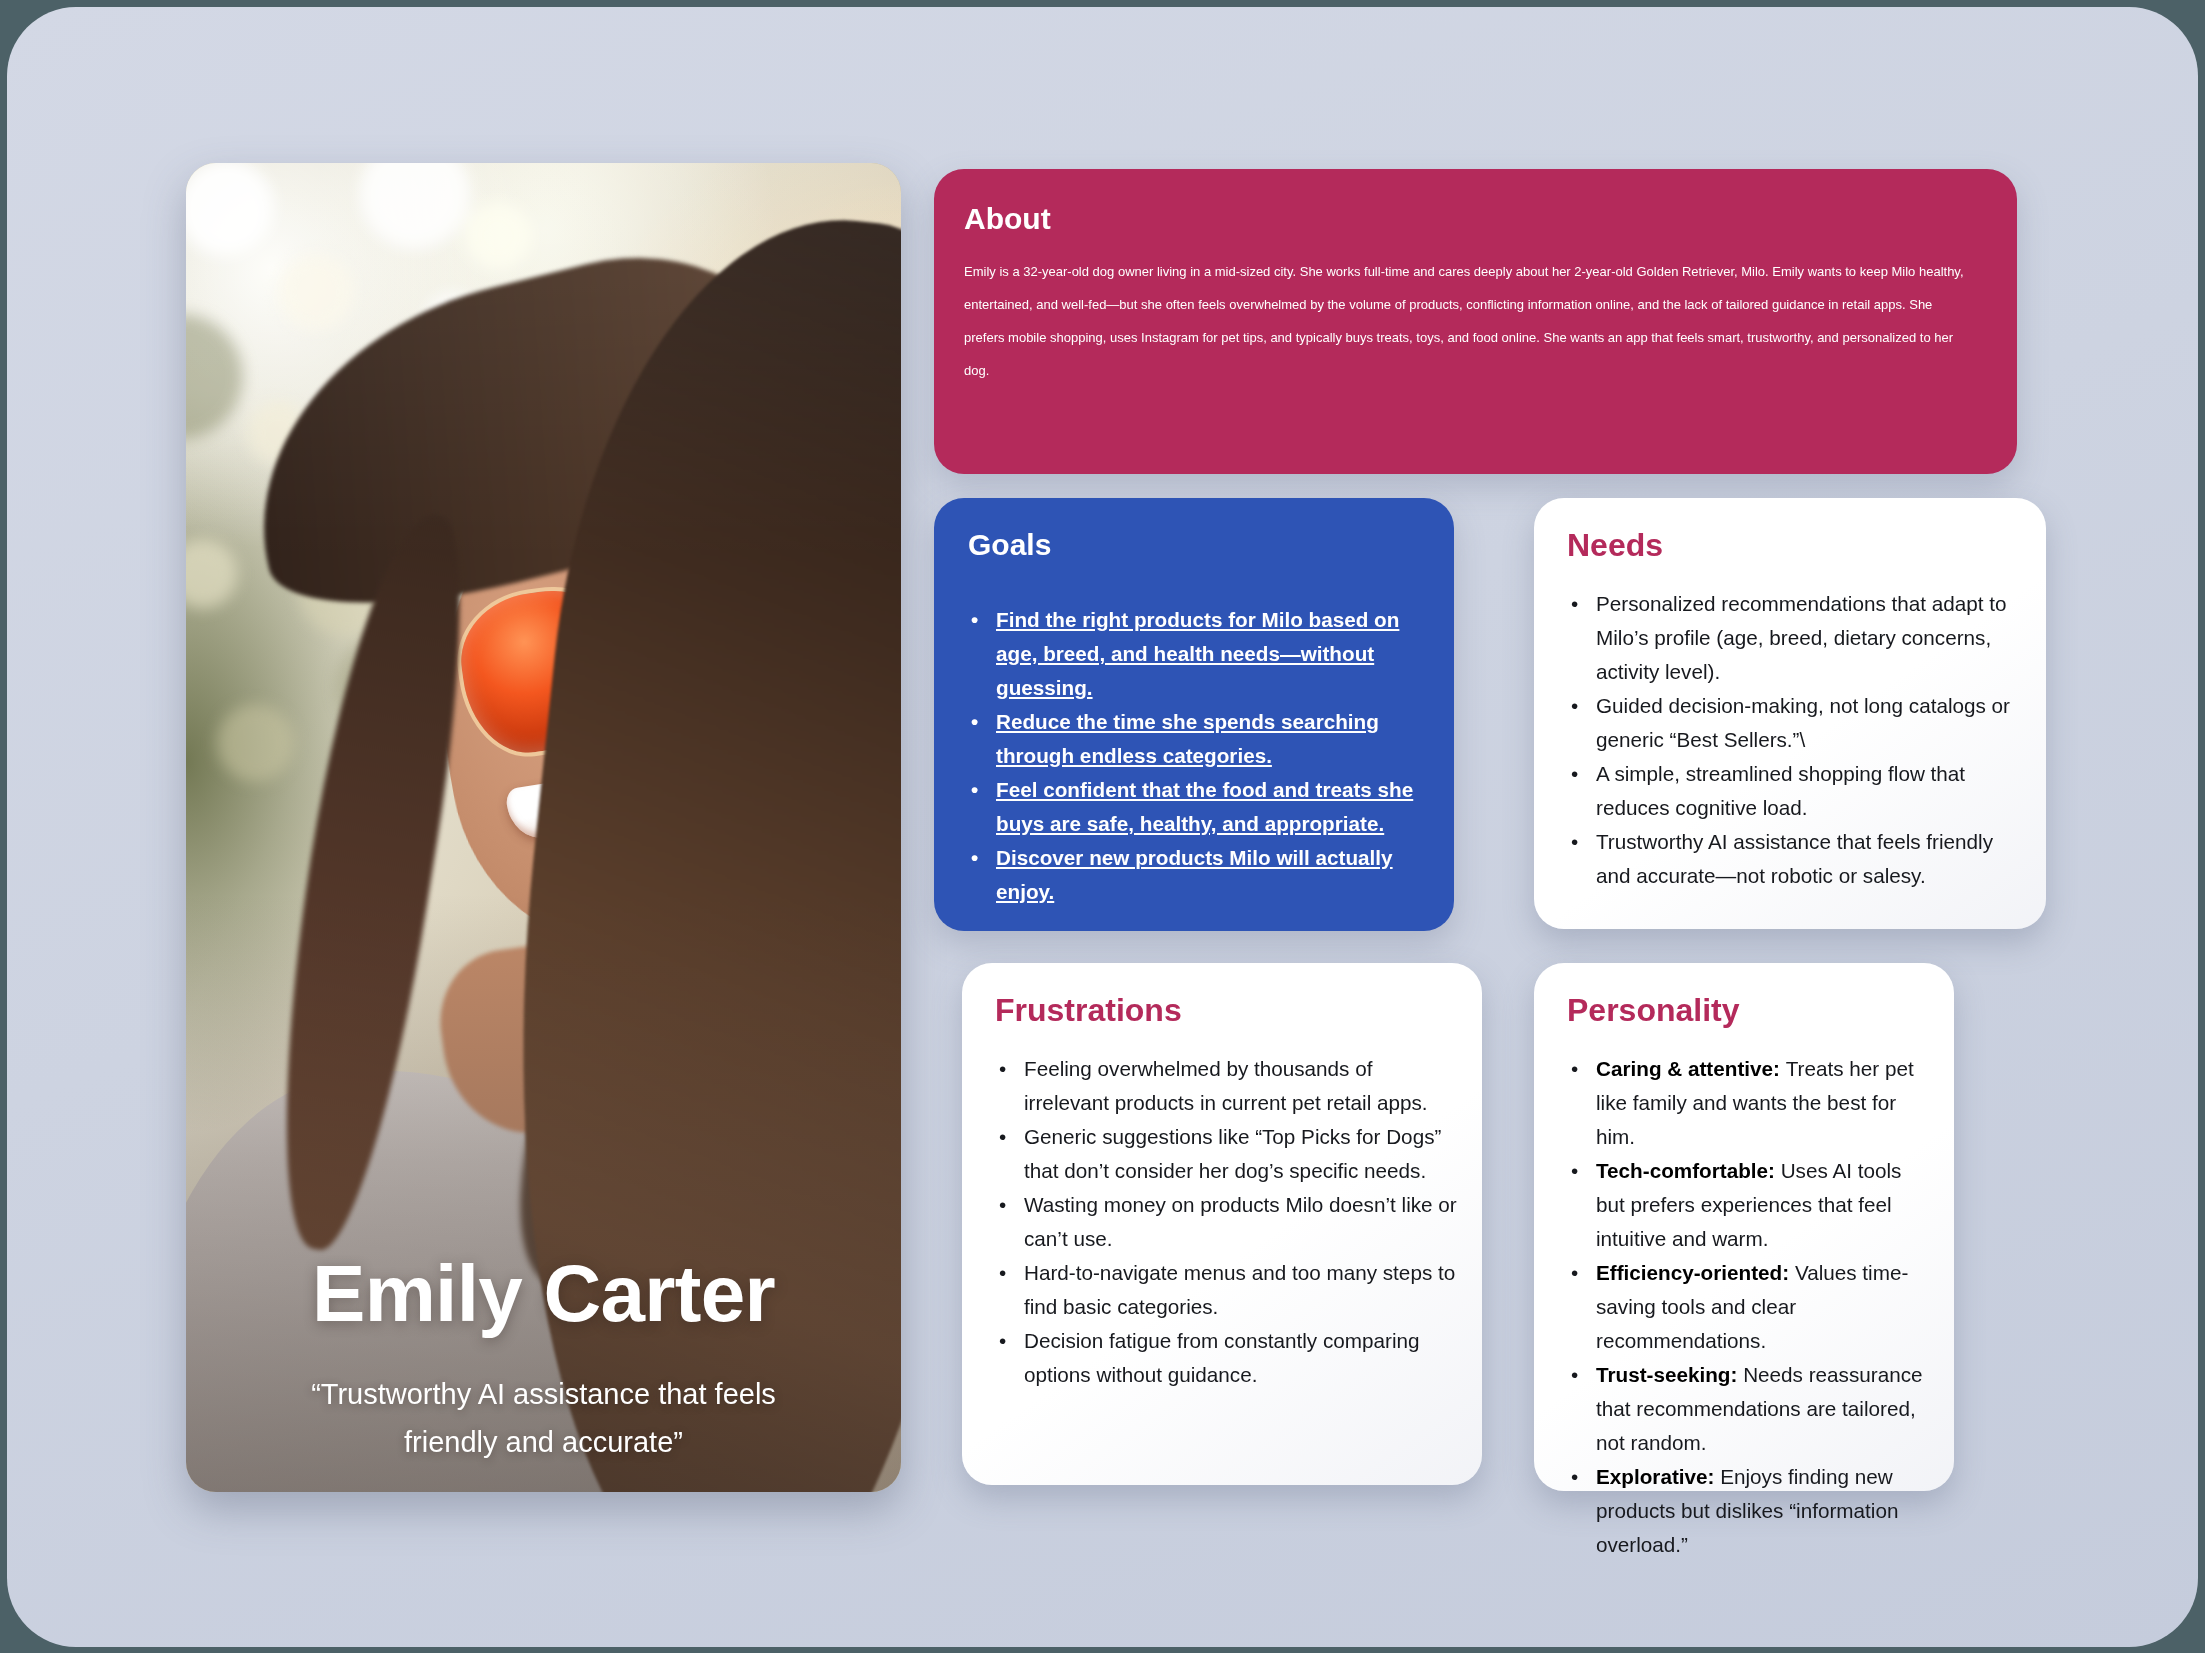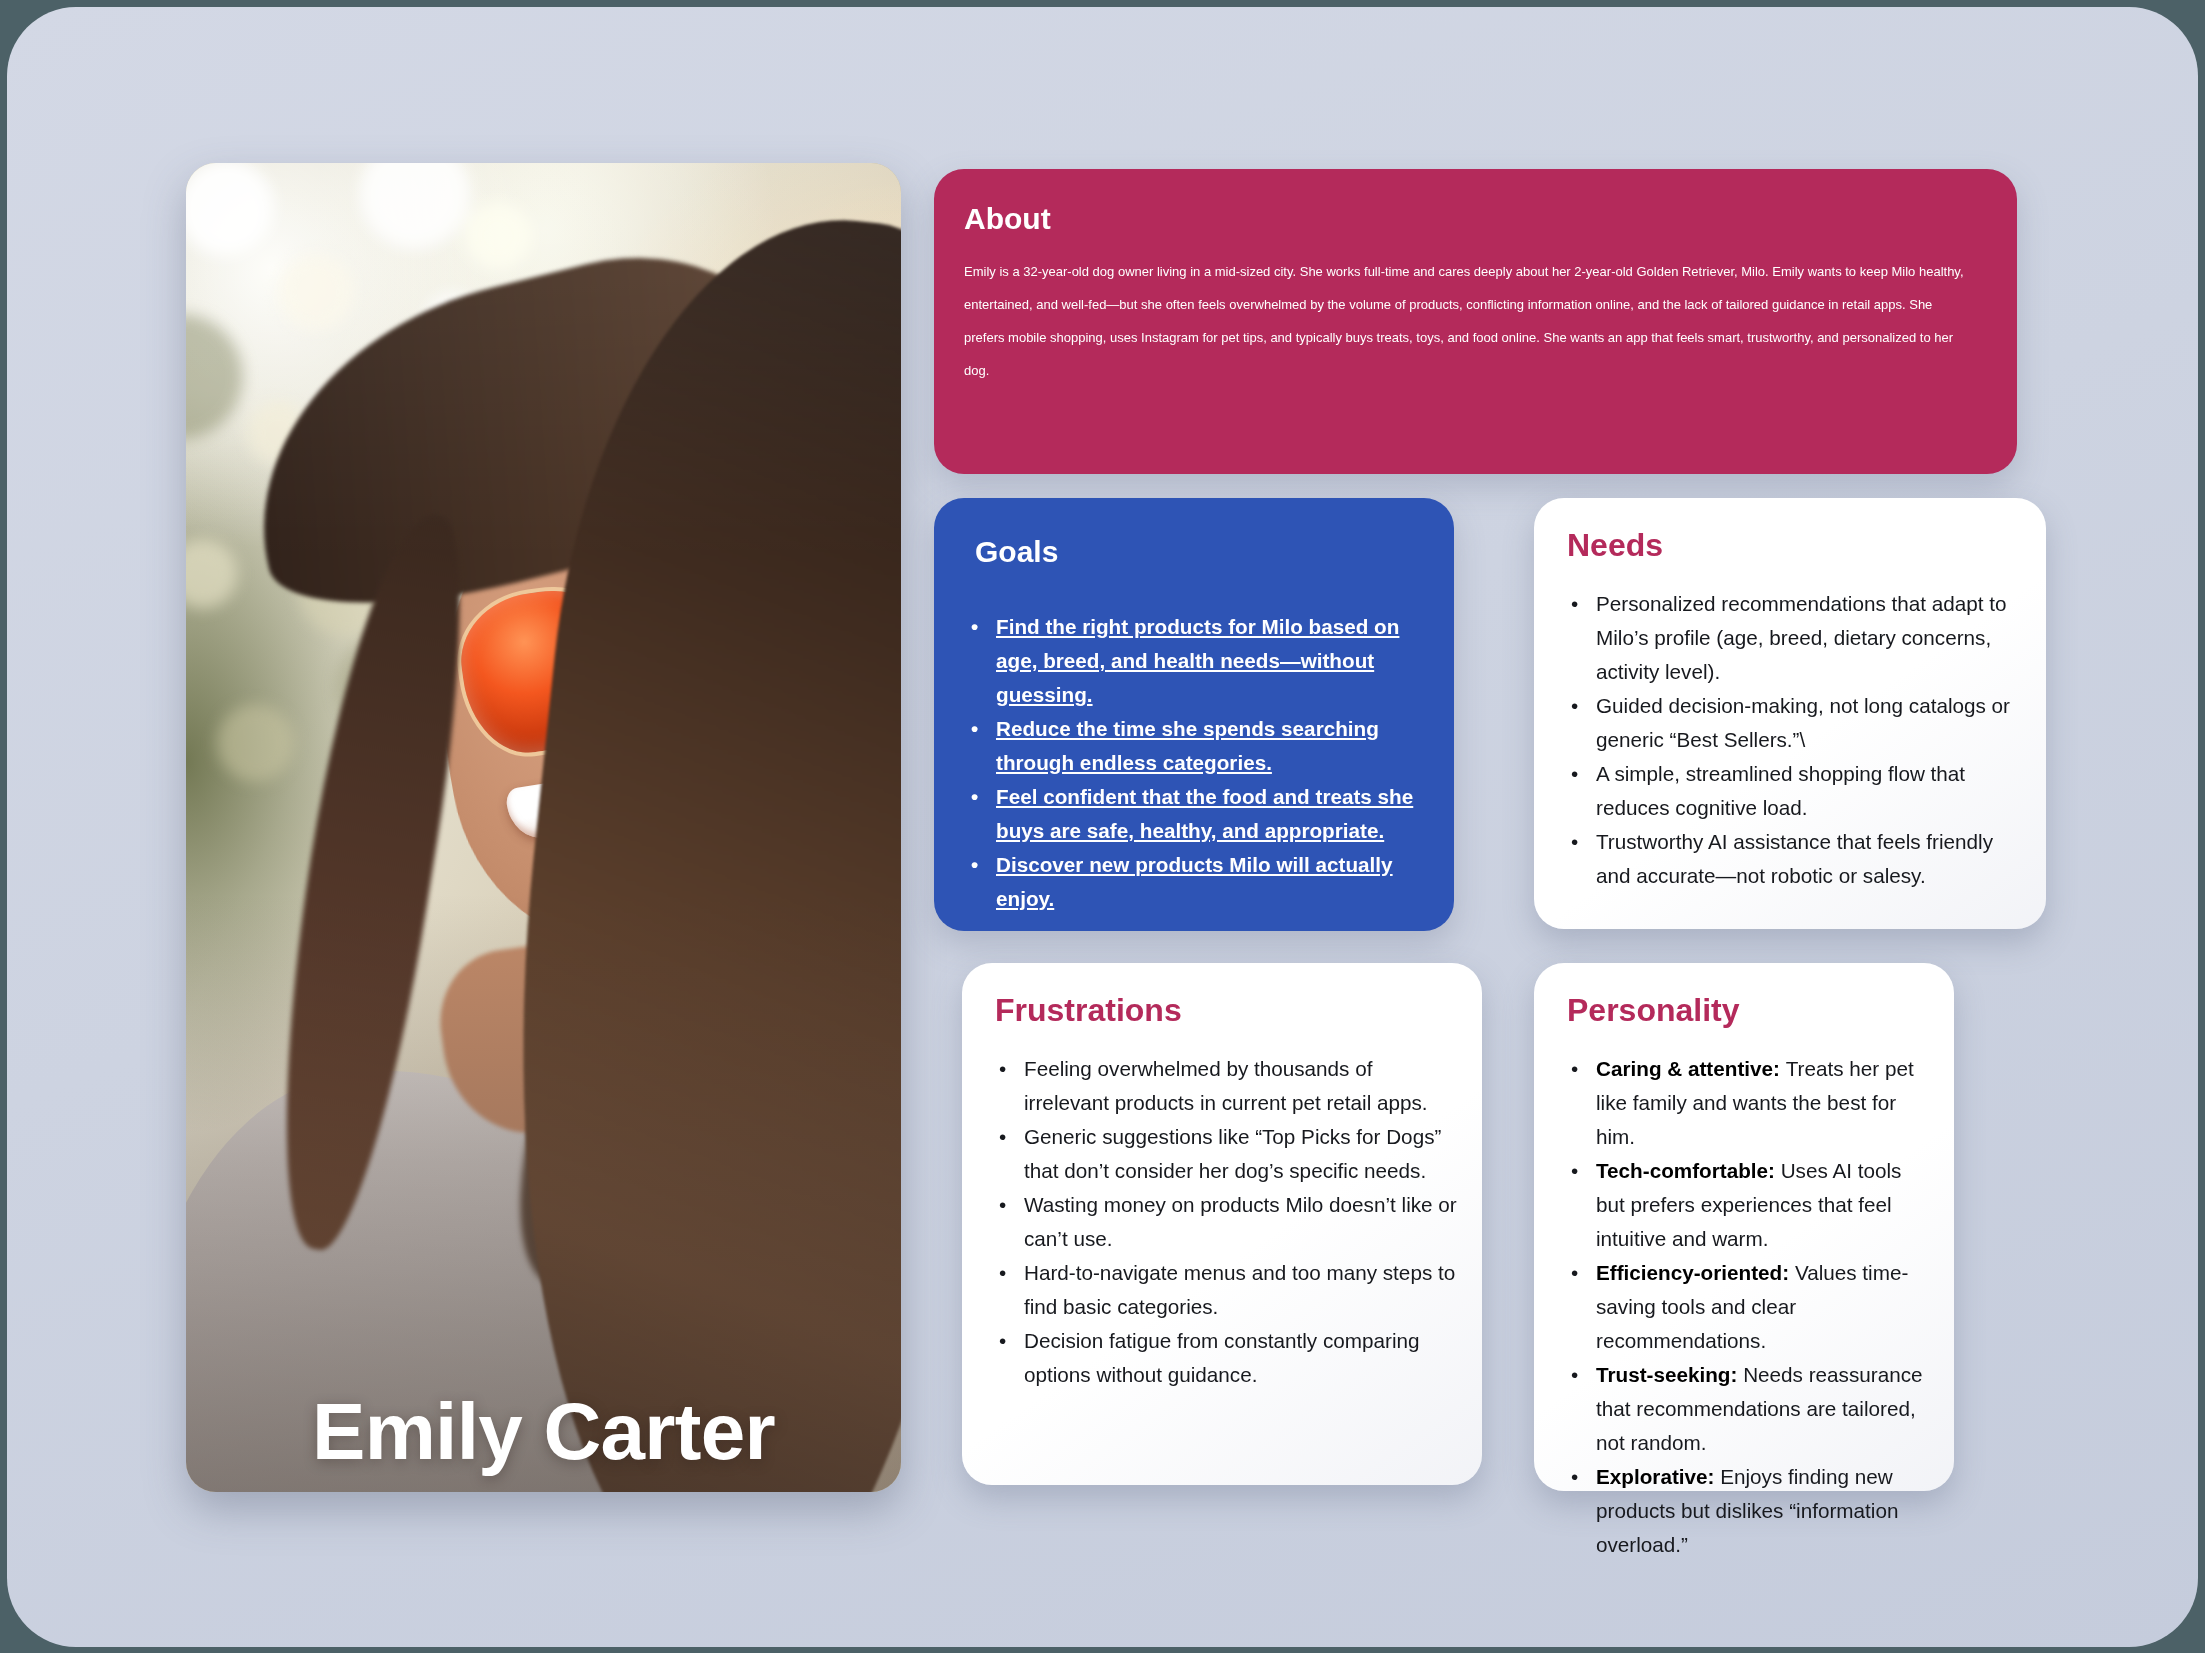--- a/index.html
+++ b/index.html
@@ -81,21 +81,21 @@
       text-shadow:0 2.1px 8.3px rgba(40,30,25,.4);}
 
   
   .about-card{left:934px;top:169px;width:1083px;height:305px;background:var(--magenta);
       padding:33px 44px 0 30px;color:var(--text_light);box-shadow:0 13.8px 31px rgba(96,105,132,.25);}
   .about-card h2{margin:0;font-size:30px;line-height:34px;font-weight:700;}
   .about-card p{margin:19.3px 0 0;font-size:13px;line-height:33px;font-weight:400;}
 
   .goals-card{left:934px;top:498px;width:520px;height:433px;background:var(--blue);
       padding:27.6px 27.6px 0 33px;color:var(--text_light);box-shadow:0 13.8px 31px rgba(96,105,132,.25);}
-  .goals-card h2{margin:8px;font-size:30px;line-height:36px;font-weight:700;}
+  .goals-card h2{margin:1px;font-size:30px;line-height:36px;font-weight:700;}
 
   .white-card{background:linear-gradient(145deg,#ffffff 55%,#f2f3f7 100%);
       box-shadow:0 13.8px 31px rgba(96,105,132,.30);color:var(--text_dark);margin-left:28px;}
   .needs-card{left:1506px;top:498px;width:512px;height:431px;padding:27.6px 25px 0 33px;}
   .frustrations-card{left:934px;top:963px;width:520px;height:522px;padding:27.6px 25px 0 33px;}
   .personality-card{left:1506px;top:963px;width:420px;height:528px;padding:27.6px 20.7px 0 33px;}
   .white-card h2{margin:0;font-size:32px;line-height:39px;font-weight:700;color:var(--magenta);}
 
   ul.bullets{margin:22px 0 0;padding:0;list-style:none;}
   .goals-card ul.bullets{margin-top:40px;text-decoration:underline;}
@@ -126,20 +126,21 @@
         <span class="lens-r"></span>
         <span class="bridge"></span>
       </div>
       <div class="p-hair-strand"></div>
       <div class="p-hair-main"></div>
       <div class="p-hair-left"></div>
       <div class="p-shade"></div>
     </div>
     <div class="photo-caption">
       <div class="persona-name">Emily Carter</div>
+      <div class="persona-quote">“Trustworthy AI assistance that feels friendly and accurate”</div>
     </div>
   </section>
 
   <section class="card about-card">
     <h2>About</h2>
     <p>Emily is a 32-year-old dog owner living in a mid-sized city. She works full-time and cares deeply about her 2-year-old Golden Retriever, Milo. Emily wants to keep Milo healthy, entertained, and well-fed—but she often feels overwhelmed by the volume of products, conflicting information online, and the lack of tailored guidance in retail apps. She prefers mobile shopping, uses Instagram for pet tips, and typically buys treats, toys, and food online. She wants an app that feels smart, trustworthy, and personalized to her dog.</p>
   </section>
 
   <section class="card goals-card">
     <h2>Goals</h2>

